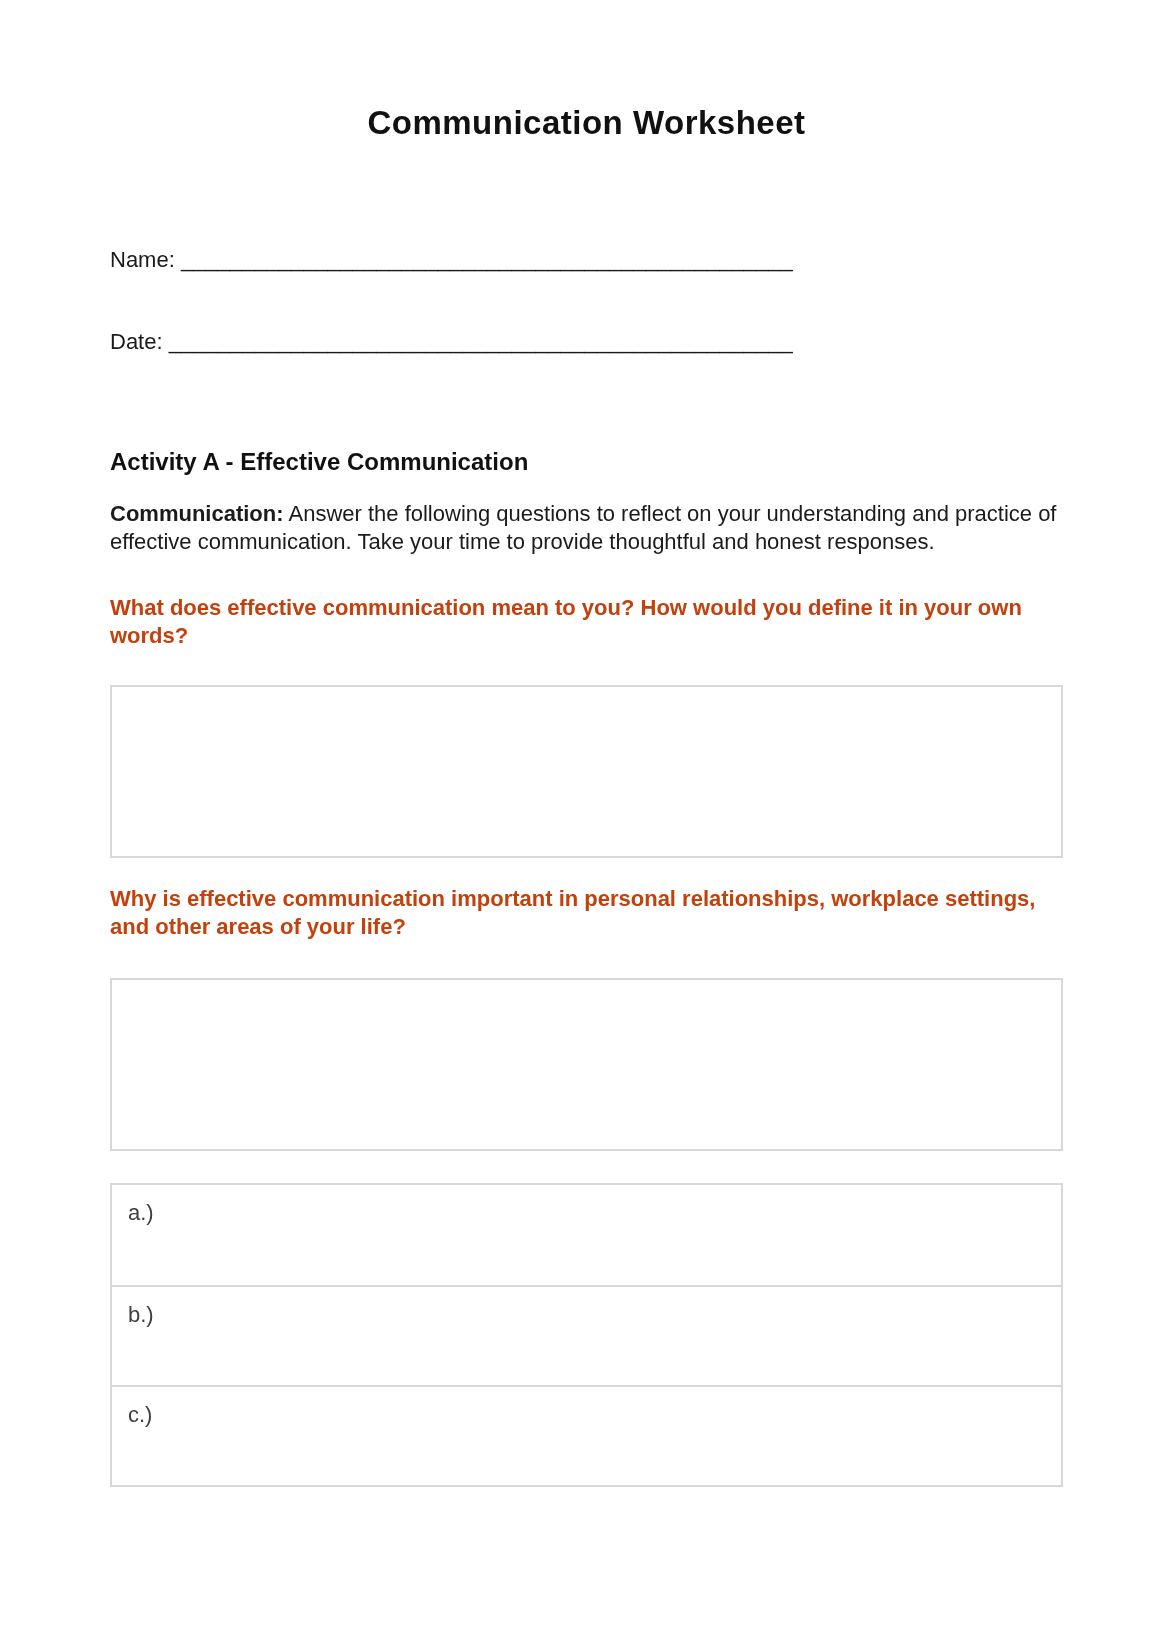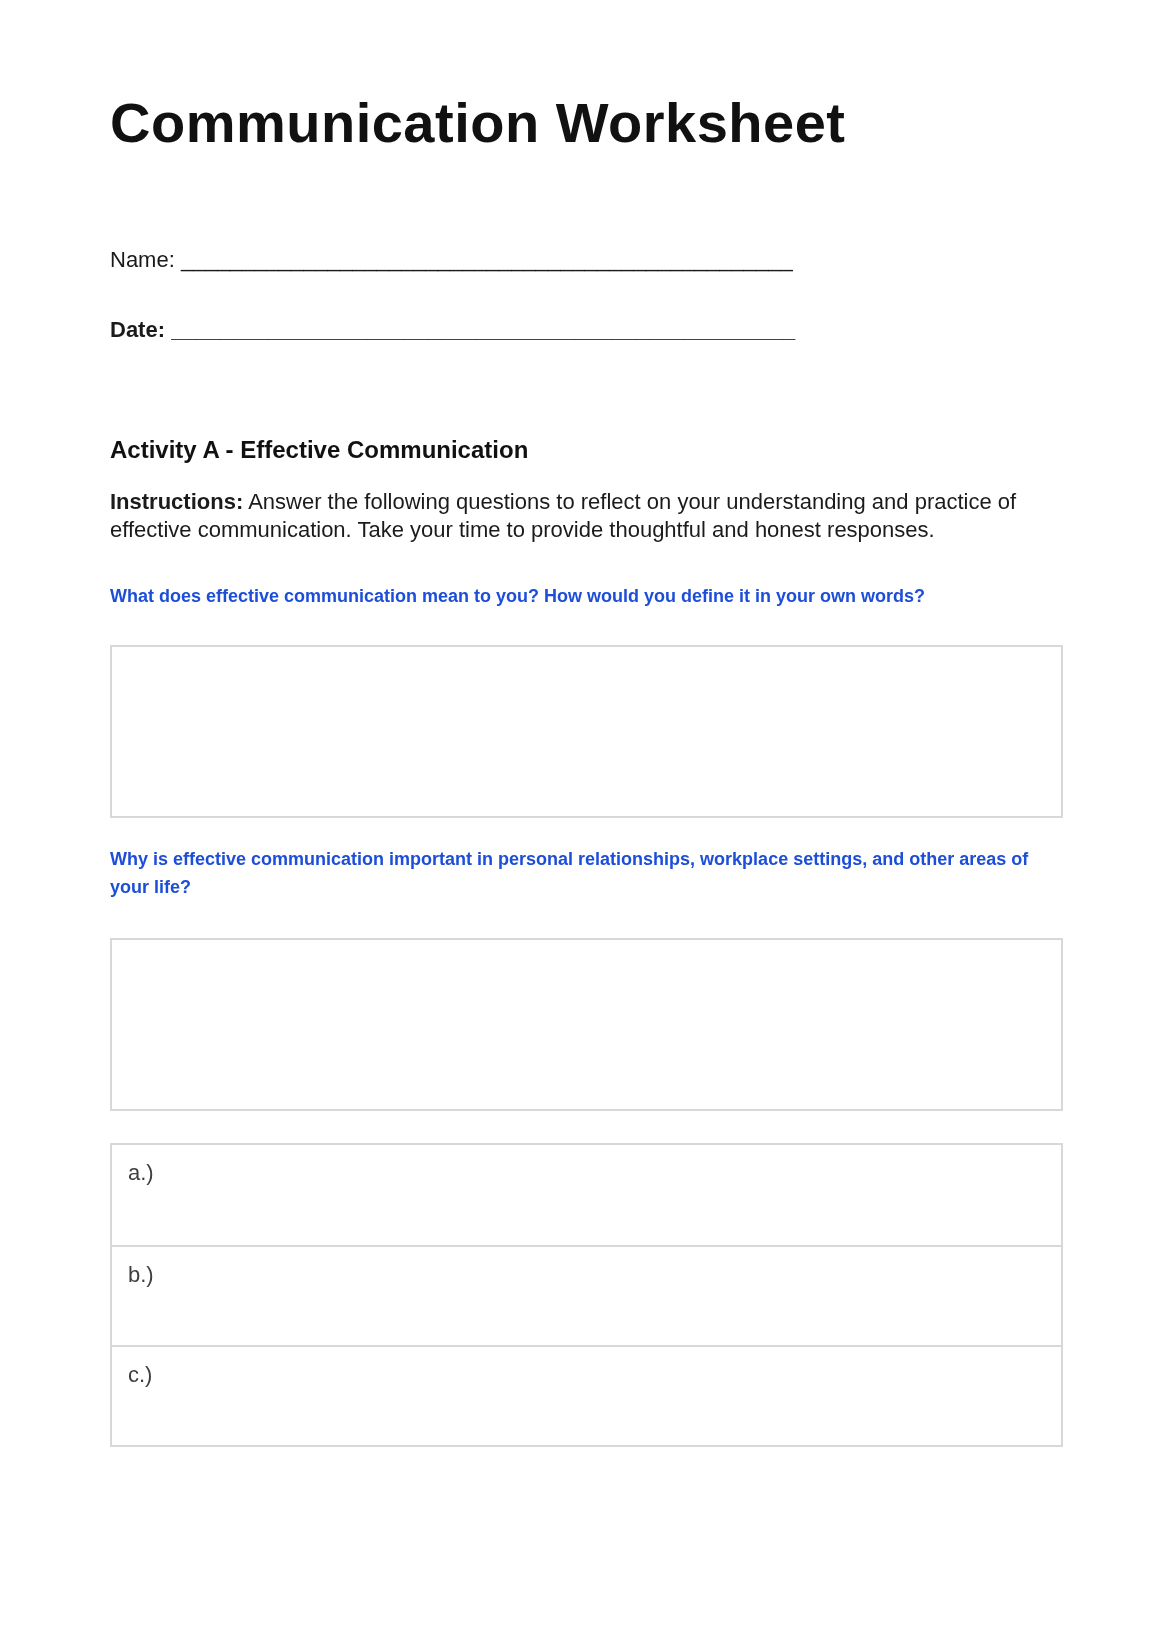--- a/index.html
+++ b/index.html
@@ -11,54 +11,55 @@
     color: #1a1a1a;
     position: relative;
   }
   .page {
     width: 953px;
     margin-left: 110px;
     padding-bottom: 54px;
   }
   .doc-title {
     margin-top: 98px;
-    font-size: 56px;
+    font-size: 33px;
     line-height: 50px;
     font-weight: 700;
+    text-align: center;
     color: #111111;
     letter-spacing: 0.5px;
   }
   .field-row {
     font-size: 22px;
     line-height: 28px;
     color: #1a1a1a;
     white-space: nowrap;
   }
   .field-row.name { margin-top: 98px; }
-  .field-row.date { margin-top: 42px; font-weight: bold; }
+  .field-row.date { margin-top: 54px; }
   .field-line { letter-spacing: 0; color: #1a1a1a; }
   .section-heading {
     margin-top: 88px;
     font-size: 24px;
     line-height: 36px;
     font-weight: 700;
     color: #111111;
   }
   .instructions {
     margin-top: 20px;
     font-size: 22px;
     line-height: 28px;
     color: #1b1b1b;
   }
   .instructions b { font-weight: 700; }
   .question {
-    font-size: 18px;
+    font-size: 22px;
     line-height: 28px;
     font-weight: 700;
-    color: #1d4ed8;
+    color: #c2410c;
   }
   .question.q1 { margin-top: 38px; }
   .question.q2 { margin-top: 27px; }
   .question.q3 { margin-top: 44px; }
   .answer-box {
     width: 953px;
     height: 173px;
     border: 2px solid #d8d8d8;
     background: #ffffff;
   }
@@ -91,21 +92,21 @@
     <span class="field-line">__________________________________________________</span>
   </div>
 
   <div class="field-row date">
     <span>Date:</span>
     <span class="field-line">___________________________________________________</span>
   </div>
 
   <h2 class="section-heading">Activity A - Effective Communication</h2>
 
-  <p class="instructions"><b>Instructions:</b> <span>Answer the following questions to reflect on your understanding and practice of effective communication. Take your time to provide thoughtful and honest responses.</span></p>
+  <p class="instructions"><b>Communication:</b> <span>Answer the following questions to reflect on your understanding and practice of effective communication. Take your time to provide thoughtful and honest responses.</span></p>
 
   <p class="question q1">What does effective communication mean to you? How would you define it in your own words?</p>
 
   <div class="answer-box b1"></div>
 
   <p class="question q2">Why is effective communication important in personal relationships, workplace settings, and other areas of your life?</p>
 
   <div class="answer-box b2"></div>
 
 

